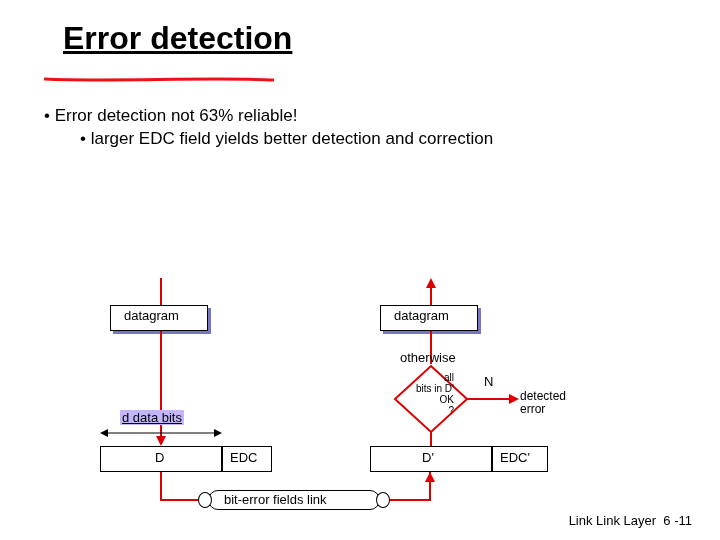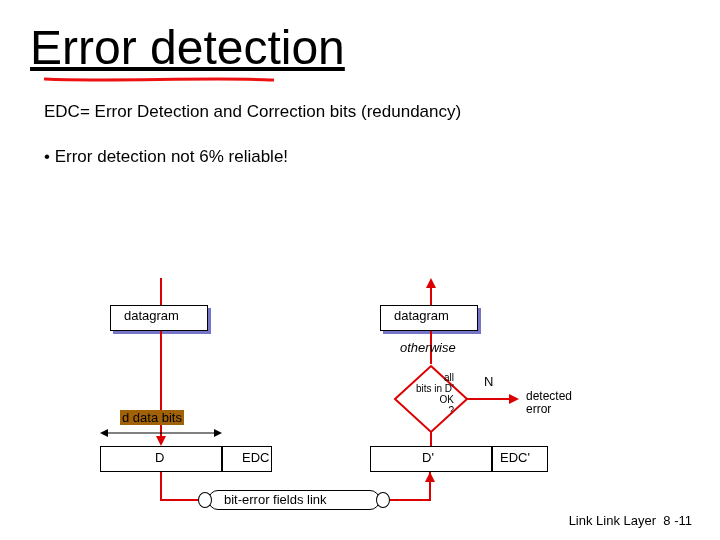--- a/index.html
+++ b/index.html
@@ -5,24 +5,24 @@
   * { margin: 0; padding: 0; box-sizing: border-box; }
   body {
     width: 720px;
     height: 540px;
     background: #fff;
     font-family: Arial, Helvetica, sans-serif;
     color: #000;
     position: relative;
   }
   .title {
-    font-size: 48px;
+    font-size: 32px;
     text-decoration: underline;
-    padding: 20px 0 4px 30px;
-    font-weight: normal;
+    padding: 20px 0 4px 63px;
+    font-weight: bold;
   }
   .red-underline {
     position: absolute;
     left: 44px;
     top: 76px;
     width: 230px;
     height: 7px;
   }
   .content {
     padding: 22px 44px 0 44px;
@@ -40,23 +40,22 @@
   .diagram {
     position: absolute;
     left: 100px;
     top: 278px;
     width: 520px;
     height: 230px;
   }
   .otherwise {
     position: absolute;
     left: 300px;
-    top: 62px;
+    top: 72px;
     font-size: 13px;
-    font-style: italic;
   }
   .footer {
     position: absolute;
     right: 28px;
     bottom: 12px;
     font-size: 13px;
   }
   .dg-box {
     position: absolute;
     background: #fff;
@@ -75,51 +74,51 @@
 </style>
 </head>
 <body>
 
 <h1 class="title">Error detection</h1>
 <svg class="red-underline" viewBox="0 0 230 7" preserveAspectRatio="none">
   <path d="M1 3 C 60 6, 170 1, 229 4" stroke="#e11" stroke-width="3" fill="none" stroke-linecap="round"></path>
 </svg>
 
 <div class="content">
-  <div class="def-line">EDC= Error Detection and Correction bits (redundancy)</div>
 
   <div class="bullets">
-    <div class="b0">• Error detection not 6% reliable!</div>
+    <div class="b0">• Error detection not 63% reliable!</div>
+    <div class="b1">• larger EDC field yields better detection and correction</div>
   </div>
 </div>
 
 <div class="diagram">
 
   <div class="shadow" style="left:13px; top:30px; width:98px; height:26px;"></div>
   <div class="dg-box" style="left:10px; top:27px; width:98px; height:26px;"></div>
   <div class="dg-label" style="left:24px; top:30px;">datagram</div>
 
   <svg style="position:absolute; left:54px; top:0px; width:14px; height:168px;">
     <line x1="7" y1="0" x2="7" y2="27" stroke="#d00" stroke-width="2"></line>
     <line x1="7" y1="53" x2="7" y2="160" stroke="#d00" stroke-width="2"></line>
     <polygon points="7,168 2,158 12,158" fill="#d00"></polygon>
   </svg>
 
   <svg style="position:absolute; left:0px; top:148px; width:122px; height:14px;">
     <line x1="6" y1="7" x2="116" y2="7" stroke="#000" stroke-width="1"></line>
     <polygon points="0,7 8,3 8,11" fill="#000"></polygon>
     <polygon points="122,7 114,3 114,11" fill="#000"></polygon>
   </svg>
-  <div class="dg-label" style="left:20px; top:132px; font-size:13px; background:#a16207; padding:0 2px;">d data bits</div>
+  <div class="dg-label" style="left:20px; top:132px; font-size:13px; background:#c4b5fd; padding:0 2px;text-decoration:underline;">d data bits</div>
 
   <div class="dg-box" style="left:0px; top:168px; width:122px; height:26px;"></div>
   <div class="dg-label" style="left:55px; top:172px;">D</div>
 
   <div class="dg-box" style="left:122px; top:168px; width:50px; height:26px;"></div>
-  <div class="dg-label" style="left:142px; top:172px;">EDC</div>
+  <div class="dg-label" style="left:130px; top:172px;">EDC</div>
 
   <div class="shadow" style="left:283px; top:30px; width:98px; height:26px;"></div>
   <div class="dg-box" style="left:280px; top:27px; width:98px; height:26px;"></div>
   <div class="dg-label" style="left:294px; top:30px;">datagram</div>
 
   <svg style="position:absolute; left:324px; top:0px; width:14px; height:86px;">
     <polygon points="7,0 2,10 12,10" fill="#d00"></polygon>
     <line x1="7" y1="10" x2="7" y2="27" stroke="#d00" stroke-width="2"></line>
     <line x1="7" y1="53" x2="7" y2="86" stroke="#d00" stroke-width="2"></line>
   </svg>
@@ -132,21 +131,21 @@
   <div class="dg-label" style="left:308px; top:94px; width:46px; text-align:right; font-size:10px; line-height:1.1; white-space:pre;">all
 bits in D'
 OK
 ?</div>
 
   <svg style="position:absolute; left:367px; top:114px; width:52px; height:14px;">
     <line x1="0" y1="7" x2="44" y2="7" stroke="#d00" stroke-width="2"></line>
     <polygon points="52,7 42,2 42,12" fill="#d00"></polygon>
   </svg>
   <div class="dg-label" style="left:384px; top:96px;">N</div>
-  <div class="dg-label" style="left:420px; top:112px; font-size:12px; line-height:1.1; white-space:pre;margin-left:6px;">detected
+  <div class="dg-label" style="left:420px; top:112px; font-size:12px; line-height:1.1; white-space:pre;">detected
 error</div>
 
   <svg style="position:absolute; left:324px; top:154px; width:14px; height:16px;">
     <line x1="7" y1="0" x2="7" y2="16" stroke="#d00" stroke-width="2"></line>
   </svg>
 
   <div class="dg-box" style="left:270px; top:168px; width:122px; height:26px;"></div>
   <div class="dg-label" style="left:322px; top:172px;">D'</div>
 
   <div class="dg-box" style="left:392px; top:168px; width:56px; height:26px;"></div>
@@ -160,14 +159,14 @@
   <div style="position:absolute; left:108px; top:212px; width:172px; height:20px; border:1px solid #000; border-radius:10px; background:#fff;"></div>
   <div class="dg-label" style="left:124px; top:214px; font-size:13px;">bit-error fields link</div>
 
   <div style="position:absolute; left:98px;  top:214px; width:14px; height:16px; border:1px solid #000; border-radius:50%; background:#fff;"></div>
   <div style="position:absolute; left:276px; top:214px; width:14px; height:16px; border:1px solid #000; border-radius:50%; background:#fff;"></div>
 
 </div>
 
 <div class="footer">
   <span>Link Link Layer</span>&nbsp;
-  <span>8 -11</span>
+  <span>6 -11</span>
 </div>
 
 </body></html>

